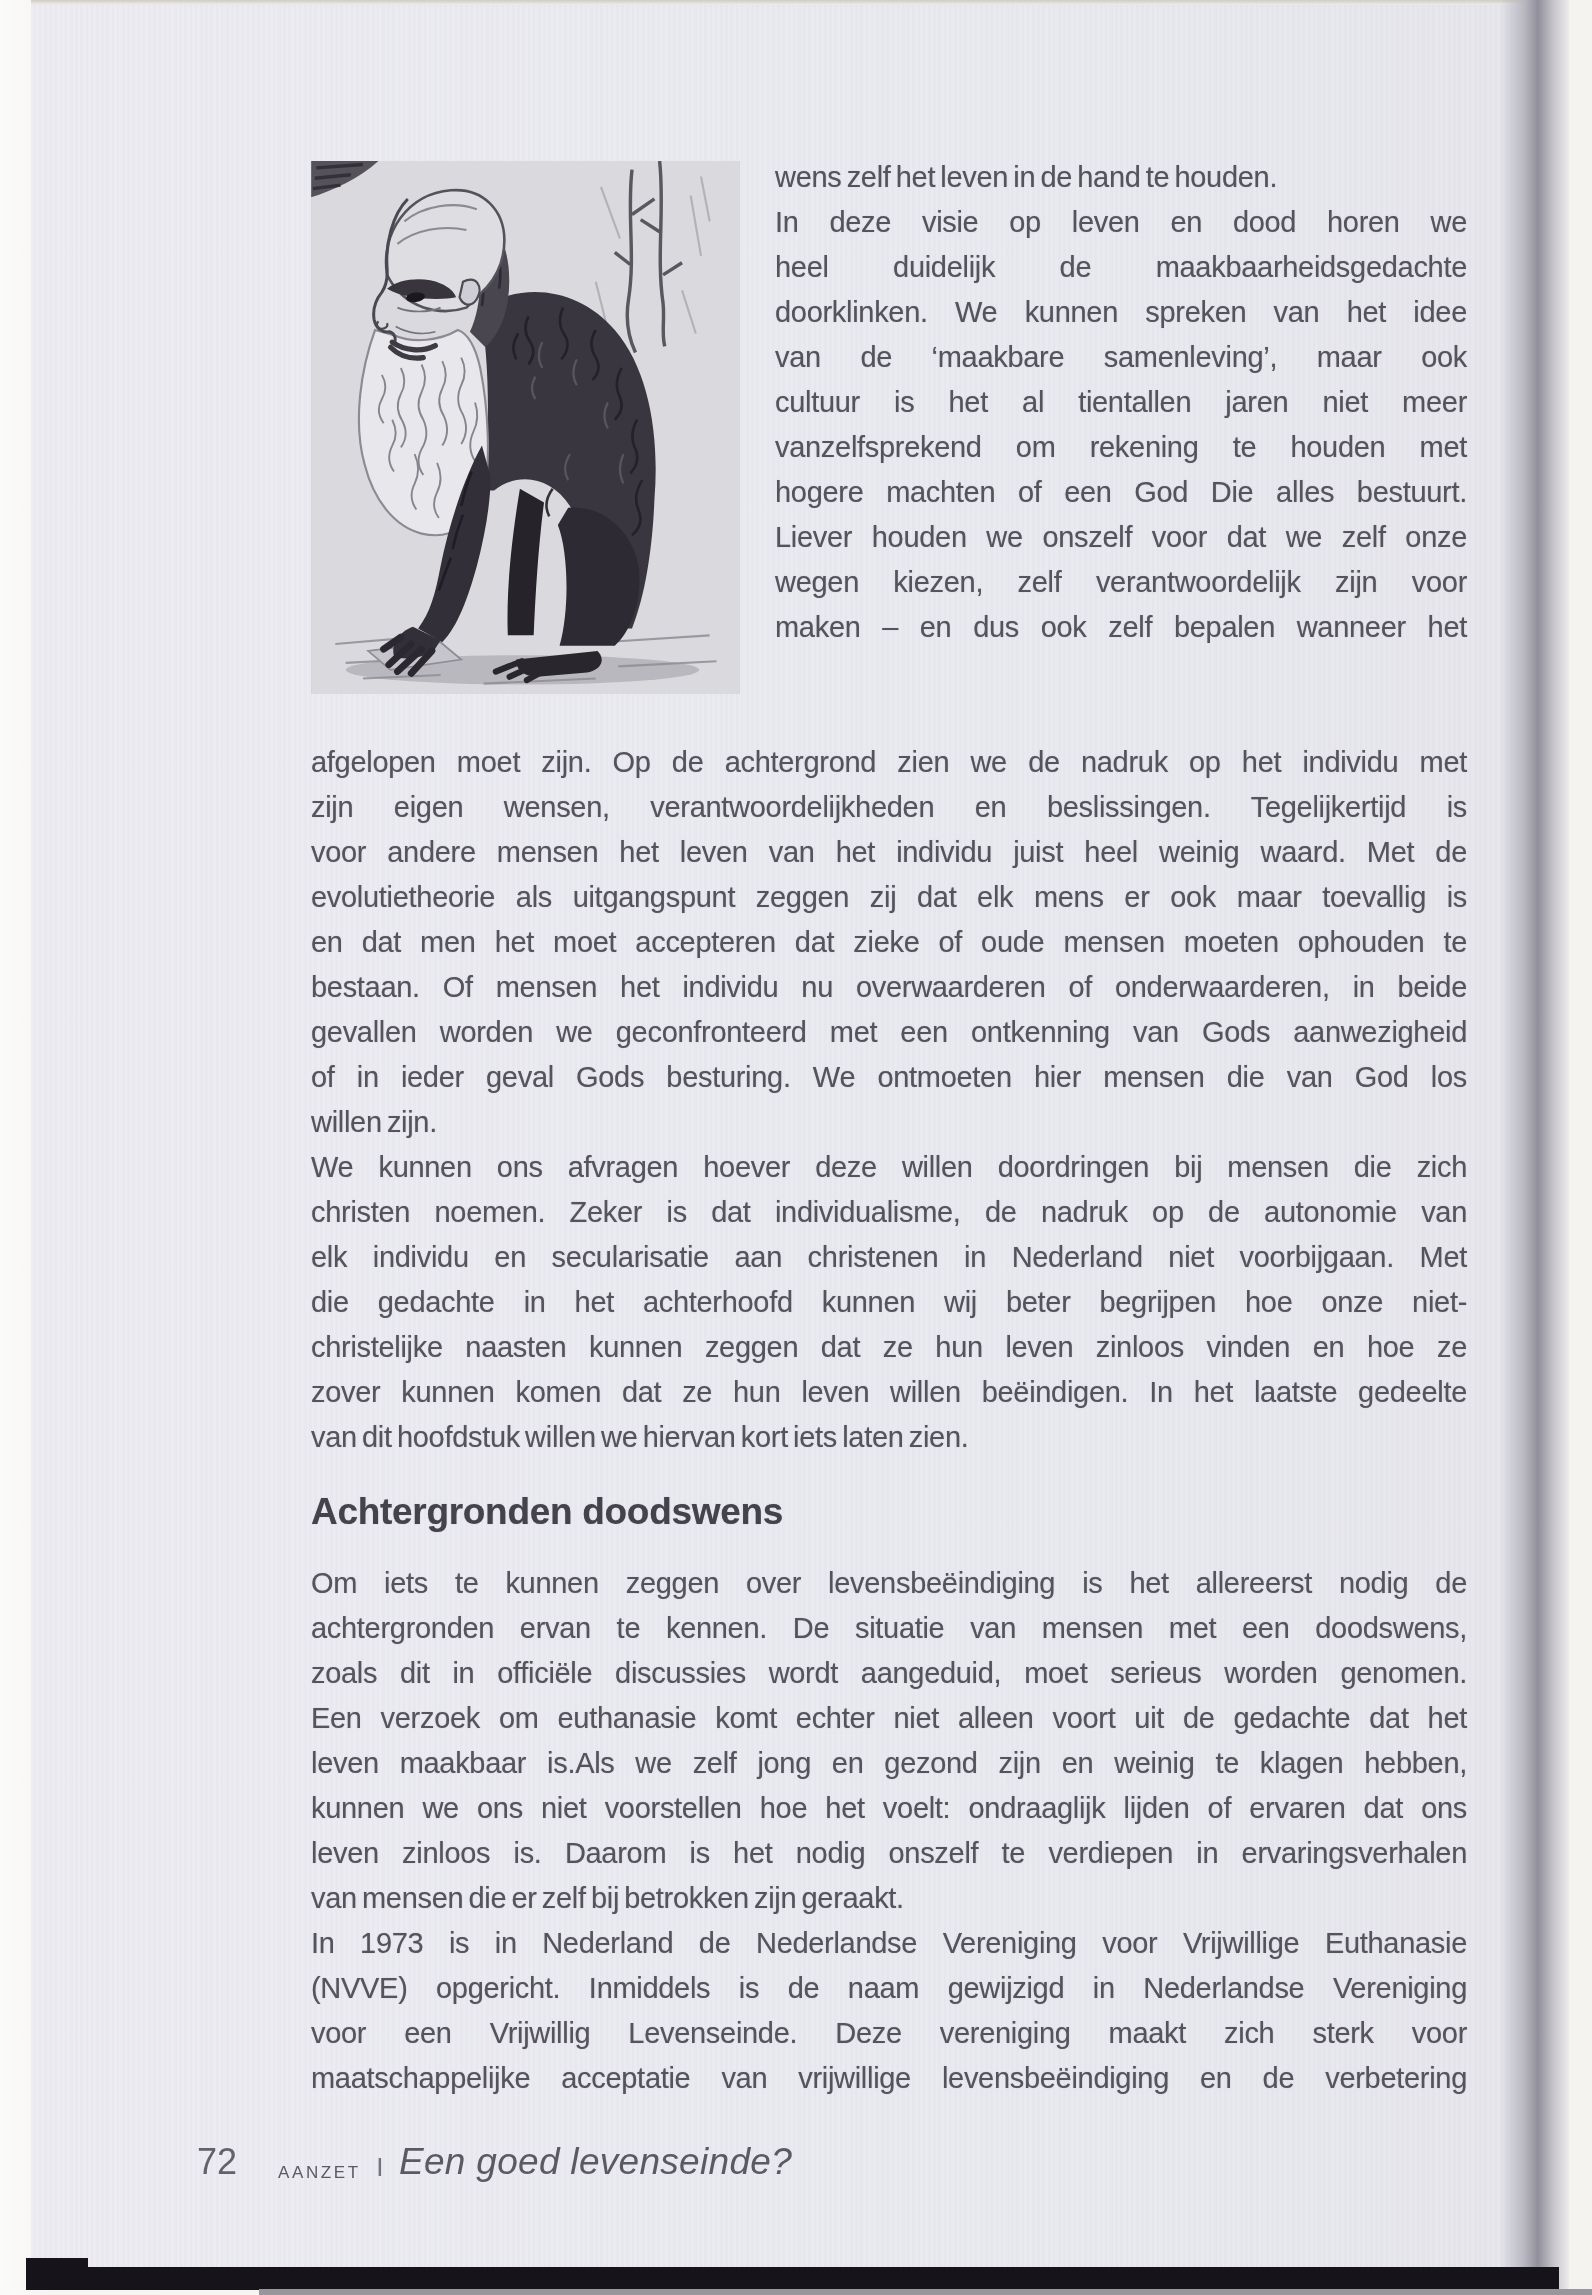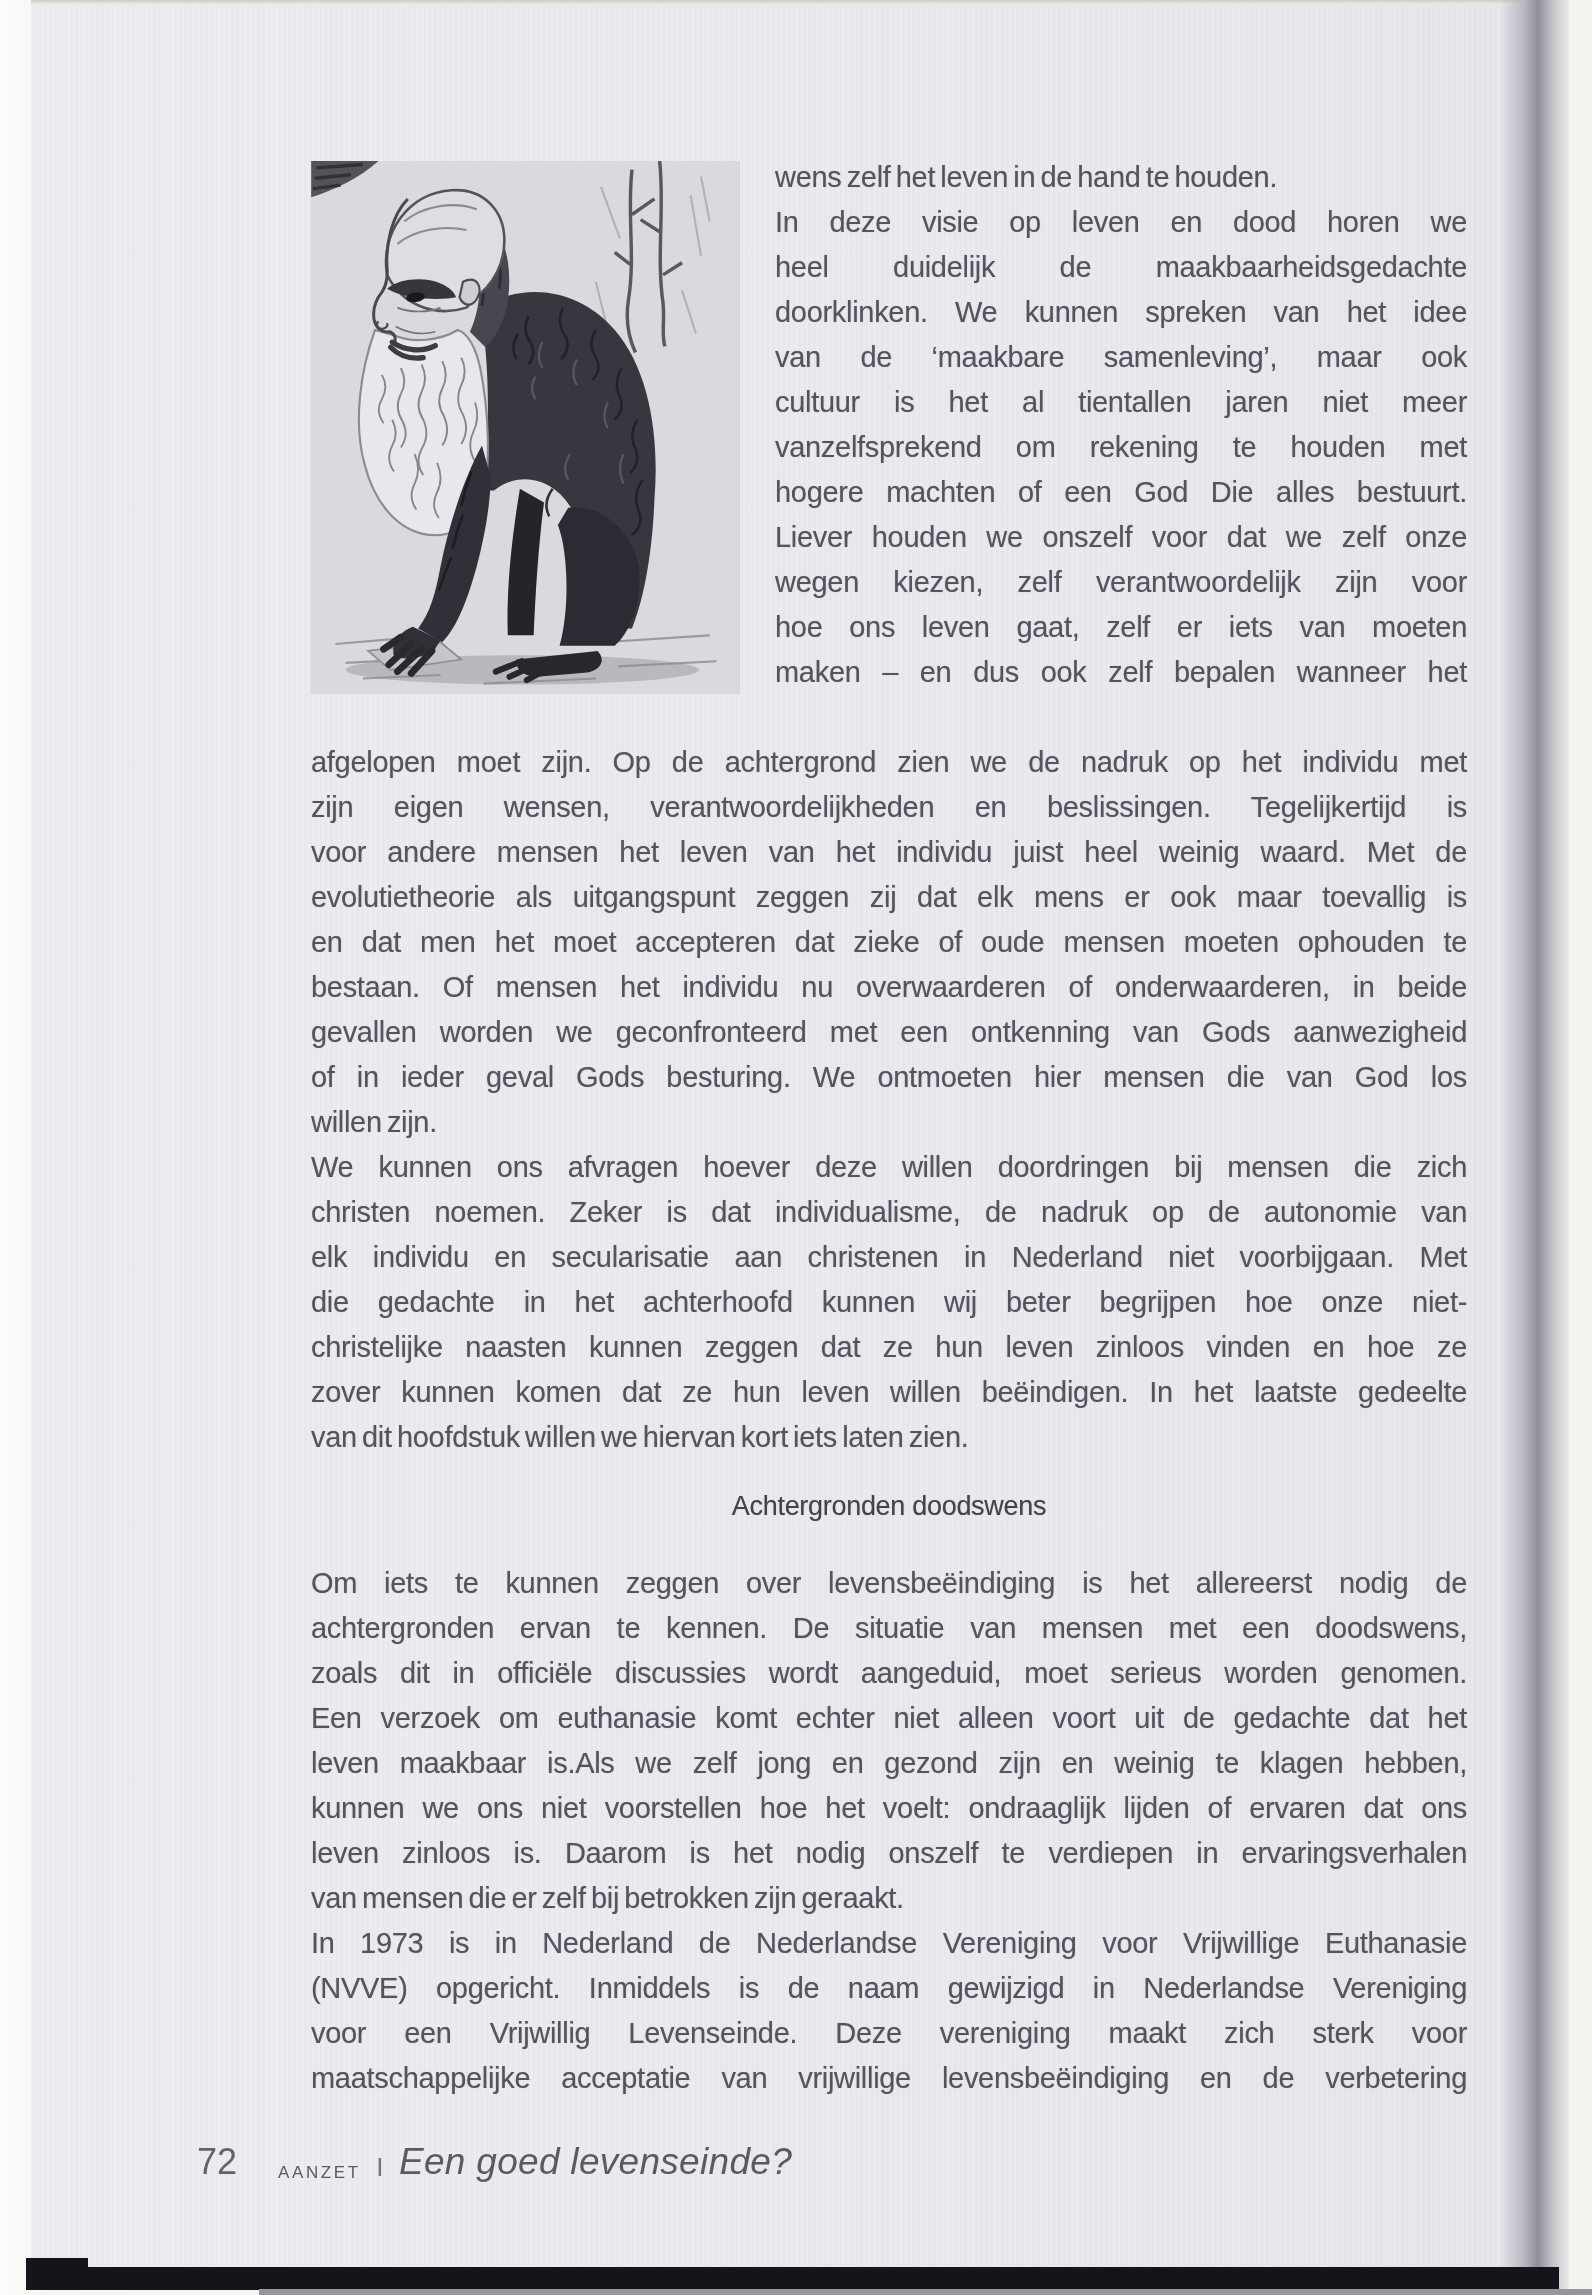--- a/index.html
+++ b/index.html
@@ -15,21 +15,21 @@
   .bottom-bar-step{position:absolute;left:26px;top:2258px;width:62px;height:12px;background:#17131a;}
   .bottom-strip{position:absolute;left:259px;top:2289px;width:1333px;height:7px;background:#98969b;}
 
   .textline-block{position:absolute;color:#55545c;font-size:29px;line-height:45px;letter-spacing:-0.3px;word-spacing:-2.6px;text-shadow:0 0 0.9px rgba(85,84,92,0.45);}
   .tline{text-align:justify;text-align-last:justify;white-space:normal;height:45px;overflow:visible;}
   .tline.pend{text-align-last:left;}
 
   .illustration{position:absolute;left:311px;top:161px;width:429px;height:533px;background:#d9d8dd;box-shadow:inset 0 0 24px rgba(40,40,60,0.10);}
   .illustration svg{display:block;width:100%;height:100%;}
 
-  .heading{position:absolute;left:311px;top:1491px;width:1156px;font-size:27px;font-weight:normal;color:#44434b;letter-spacing:-0.3px;text-shadow:0 0 0.9px rgba(68,67,75,0.4);text-align:center;}
+  .heading{position:absolute;left:311px;top:1491px;width:1156px;font-size:37px;font-weight:bold;color:#44434b;letter-spacing:-0.3px;text-shadow:0 0 0.9px rgba(68,67,75,0.4);}
 
   .footer{position:absolute;left:197px;top:2119px;display:flex;align-items:flex-end;color:#5f5e66;}
   .footer .pagenum{font-size:36px;color:#63626a;}
   .footer .series{margin-left:41px;font-size:17px;letter-spacing:2.6px;color:#5b5a62;margin-top:44px;}
   .footer .sep{margin:0 15.5px;font-size:26px;color:#74737b;}
   .footer .booktitle{font-style:italic;font-size:37px;color:#5b5a62;letter-spacing:0.3px;}
 </style>
 </head>
 <body>
 
@@ -129,21 +129,20 @@
       <div class="tline pend">wens zelf het leven in de hand te houden.</div>
       <div class="tline">In deze visie op leven en dood horen we</div>
       <div class="tline">heel duidelijk de maakbaarheidsgedachte</div>
       <div class="tline">doorklinken. We kunnen spreken van het idee</div>
       <div class="tline">van de ‘maakbare samenleving’, maar ook</div>
       <div class="tline">cultuur is het al tientallen jaren niet meer</div>
       <div class="tline">vanzelfsprekend om rekening te houden met</div>
       <div class="tline">hogere machten of een God Die alles bestuurt.</div>
       <div class="tline">Liever houden we onszelf voor dat we zelf onze</div>
       <div class="tline">wegen kiezen, zelf verantwoordelijk zijn voor</div>
-      <div class="tline">hoe ons leven gaat, zelf er iets van moeten</div>
       <div class="tline">maken – en dus ook zelf bepalen wanneer het</div>
     </div>
 
   <div class="textline-block" style="left:311px;top:740px;width:1156px;">
       <div class="tline">afgelopen moet zijn. Op de achtergrond zien we de nadruk op het individu met</div>
       <div class="tline">zijn eigen wensen, verantwoordelijkheden en beslissingen. Tegelijkertijd is</div>
       <div class="tline">voor andere mensen het leven van het individu juist heel weinig waard. Met de</div>
       <div class="tline">evolutietheorie als uitgangspunt zeggen zij dat elk mens er ook maar toevallig is</div>
       <div class="tline">en dat men het moet accepteren dat zieke of oude mensen moeten ophouden te</div>
       <div class="tline">bestaan. Of mensen het individu nu overwaarderen of onderwaarderen, in beide</div>

